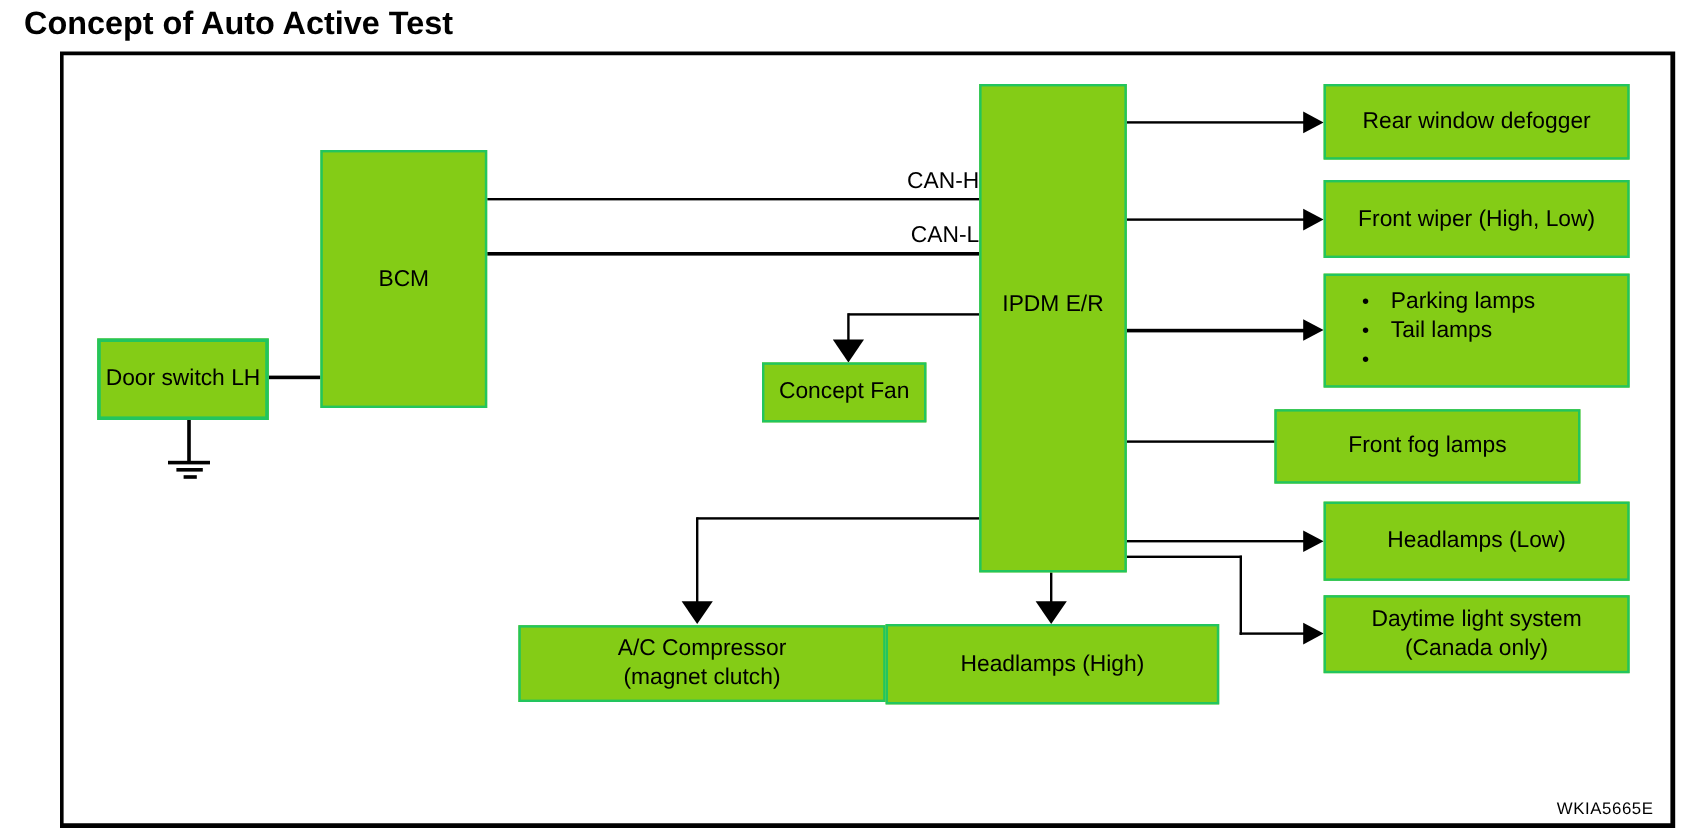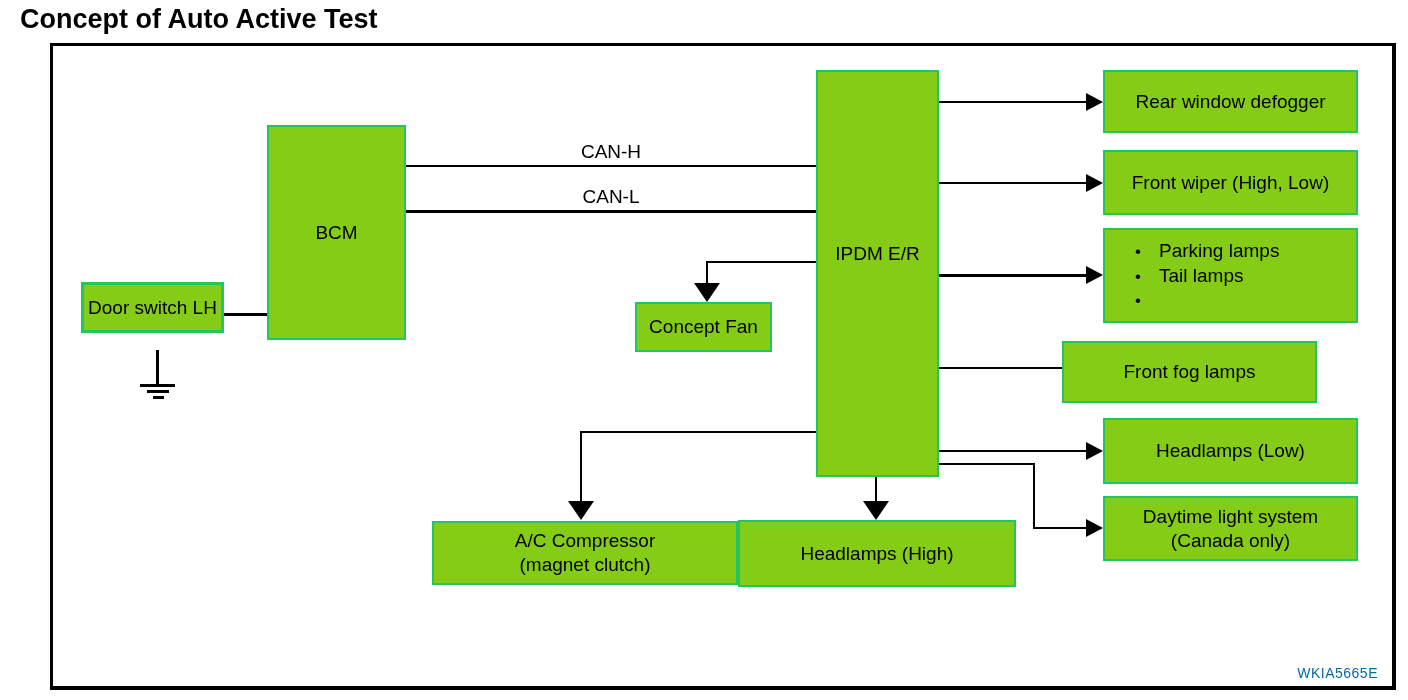--- a/index.html
+++ b/index.html
@@ -67,21 +67,21 @@
     width: 0;
     height: 0;
     border-top: 9px solid transparent;
     border-bottom: 9px solid transparent;
     border-left: 17px solid #000;
   }
   .can-label {
     position: absolute;
     left: 406px;
     width: 410px;
-    text-align: center;
+    text-align: right;
     font-size: 19px;
     line-height: 22px;
   }
   .lamp-list {
     align-items: flex-start;
     padding-left: 30px;
     text-align: left;
   }
   .lamp-row {
     display: flex;
@@ -91,21 +91,21 @@
     width: 24px;
     font-size: 17px;
   }
   .watermark {
     position: absolute;
     left: 1150px;
     top: 665px;
     width: 228px;
     text-align: right;
     font-size: 14px;
-    color: #0369a1;
+    color: #000000;
     letter-spacing: 0.5px;
   }
 </style>
 </head>
 <body>
 
 <div class="stage">
 
   <div class="title">Concept of Auto Active Test</div>
 
@@ -147,21 +147,21 @@
   <div class="arrow-right" style="left:1086px; top:359px;"></div>
 
   <div class="hline" style="left:939px; top:450px; width:148px; height:2px;"></div>
   <div class="arrow-right" style="left:1086px; top:442px;"></div>
 
   <div class="hline" style="left:939px; top:463px; width:96px; height:2px;"></div>
   <div class="vline" style="left:1033px; top:463px; width:2px; height:66px;"></div>
   <div class="hline" style="left:1033px; top:527px; width:54px; height:2px;"></div>
   <div class="arrow-right" style="left:1086px; top:519px;"></div>
 
-  <div class="node" style="left:81px; top:282px; width:143px; height:51px; border-width:3px;">
+  <div class="node" style="left:81px; top:282px; width:143px; height:68px; border-width:3px;">
     <span>Door switch LH</span>
   </div>
 
   <div class="node" style="left:267px; top:125px; width:139px; height:215px;">
     <span>BCM</span>
   </div>
 
   <div class="node" style="left:816px; top:70px; width:123px; height:407px; padding-bottom:40px;">
     <span>IPDM E/R</span>
   </div>

